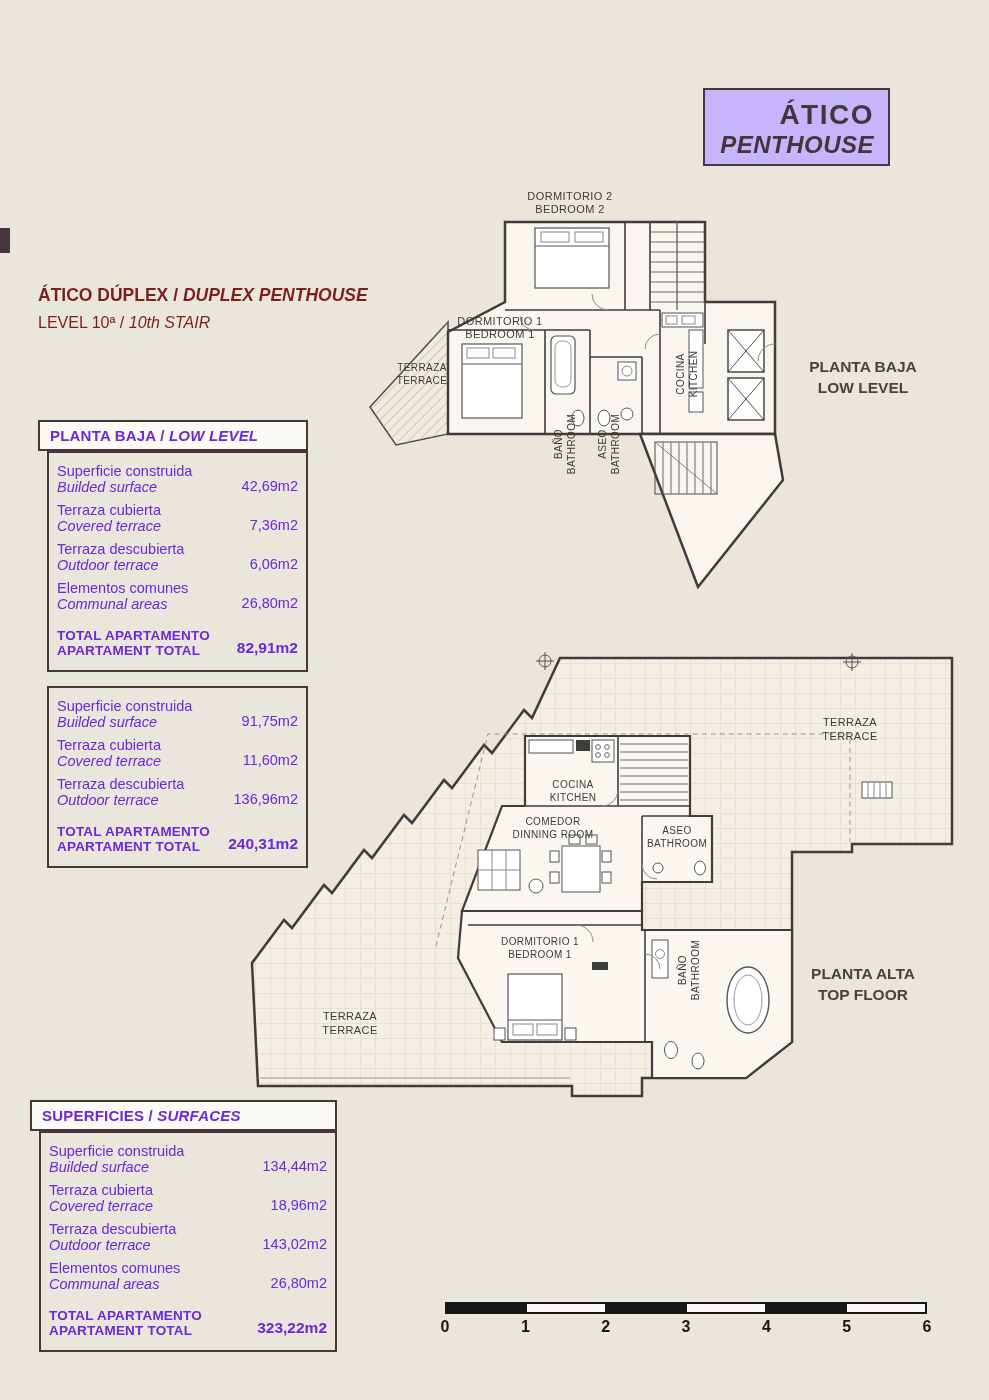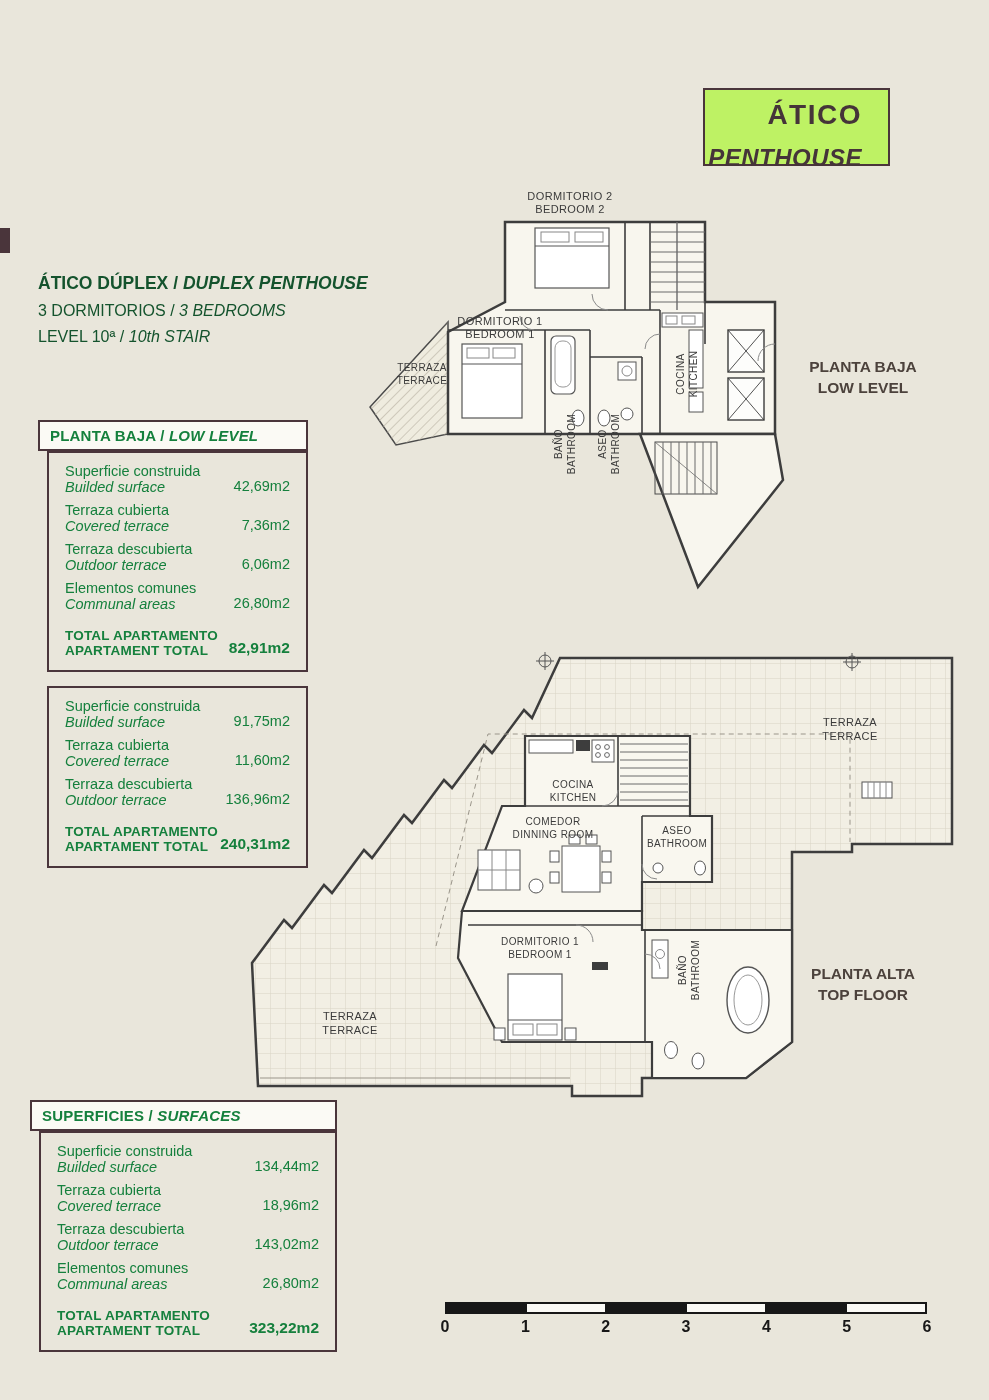--- a/index.html
+++ b/index.html
@@ -1,35 +1,35 @@
 <!DOCTYPE html>
 <html><head>
 <meta charset="utf-8">
 <style>
   *{box-sizing:border-box}
   body{margin:0;background:#fff}
   .page{position:relative;width:989px;height:1400px;background:#e9e6db;font-family:"Liberation Sans","DejaVu Sans",sans-serif;overflow:hidden}
   .left-tab{position:absolute;left:0;top:228px;width:10px;height:25px;background:#4a353b}
 
-  .title-box{position:absolute;left:703px;top:88px;width:187px;height:78px;background:#bef264;border:2px solid #4a353b;text-align:right;padding:9px 26px 0 0;color:#453439}
+  .title-box{position:absolute;left:703px;top:88px;width:187px;height:78px;background:#c4b5fd;border:2px solid #4a353b;text-align:right;padding:9px 14px 0 0;color:#453439}
   .title-es{font-size:28px;font-weight:bold;letter-spacing:1.5px}
-  .title-en{font-size:24px;font-weight:bold;font-style:italic;margin-top:13px;letter-spacing:.5px}
-
-  .summary{position:absolute;left:38px;top:270px;color:#14532d;line-height:26px}
+  .title-en{font-size:24px;font-weight:bold;font-style:italic;margin-top:0;letter-spacing:.5px}
+
+  .summary{position:absolute;left:38px;top:282px;color:#7f1d1d;line-height:26px}
   .sline{font-size:16px}
   .sline.first{font-size:17.5px;font-weight:bold;margin-bottom:2px}
   .sline .en{font-style:italic}
 
-  .ptable{position:absolute;color:#15803d}
+  .ptable{position:absolute;color:#6d28d9}
   .ptable.t-low{left:38px;top:420px;width:270px}
   .ptable.t-top{left:38px;top:686px;width:270px}
   .ptable.t-sur{left:30px;top:1100px;width:307px}
   .thead{border:2px solid #4a353b;background:#fbfaf5;padding:5px 10px;font-size:15px;font-weight:bold;letter-spacing:.2px}
   .thead .en{font-style:italic}
-  .tbody{border:2px solid #4a353b;margin-left:9px;padding:10px 16px 12px;display:flex;flex-direction:column;gap:7px}
+  .tbody{border:2px solid #4a353b;margin-left:9px;padding:10px 8px 12px;display:flex;flex-direction:column;gap:7px}
   .trow{display:flex;align-items:flex-end}
   .tl{flex:1}
   .tl .es{font-size:14.5px}
   .tl .en{font-size:14.5px;font-style:italic}
   .tval{font-size:14.5px;padding-bottom:1px;white-space:nowrap}
   .trow.total{margin-top:9px}
   .trow.total .es,.trow.total .en{font-weight:bold;font-style:normal;font-size:13.5px;letter-spacing:.2px}
   .trow.total .tval{font-weight:bold;font-size:15.5px}
 
   .plan{position:absolute}
@@ -59,21 +59,20 @@
 
   <div class="left-tab"></div>
 
   <div class="title-box">
     <div class="title-es">ÁTICO</div>
     <div class="title-en">PENTHOUSE</div>
   </div>
 
   <div class="summary">
     <div class="sline first"><span class="es">ÁTICO DÚPLEX</span><span> / </span><span class="en">DUPLEX PENTHOUSE</span></div>
-    <div class="sline"><span class="es">3 DORMITORIOS</span><span> / </span><span class="en">3 BEDROOMS</span></div>
     <div class="sline"><span class="es">LEVEL 10ª</span><span> / </span><span class="en">10th STAIR</span></div>
   </div>
 
   <svg class="plan plan1" viewBox="0 0 480 420" xmlns="http://www.w3.org/2000/svg">
     <defs>
       <pattern id="hatch1" width="7" height="7" patternUnits="userSpaceOnUse" patternTransform="rotate(45)">
         <line x1="0" y1="0" x2="0" y2="7" stroke="#b6b0a1" stroke-width="1.2"></line>
       </pattern>
     </defs>
     <g>

